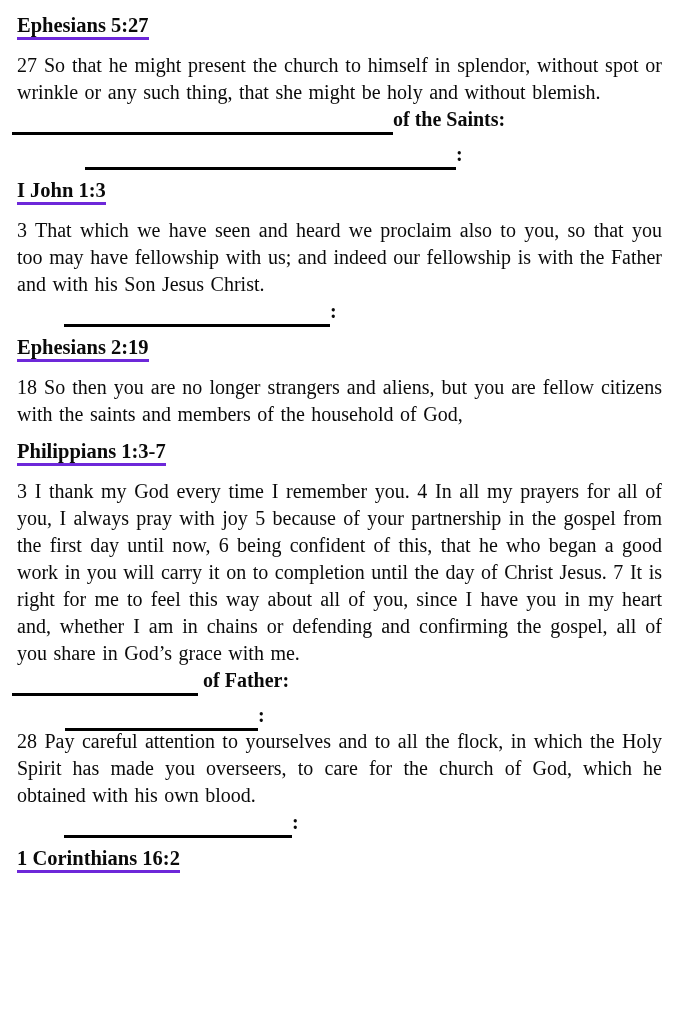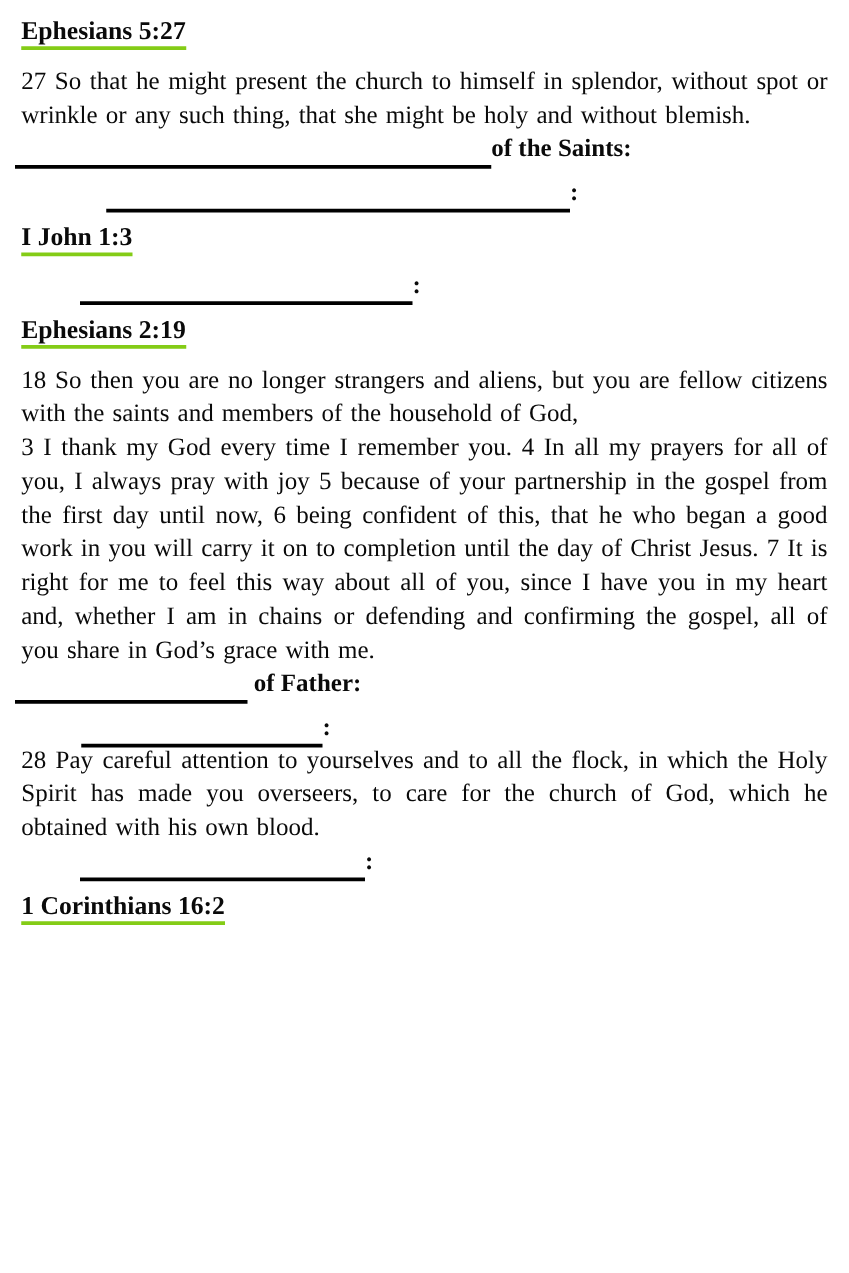--- a/index.html
+++ b/index.html
@@ -17,21 +17,21 @@
   }
   .section { margin: 0; }
   .heading-row { margin: 12px 0 12px 0; }
   .section:first-child .heading-row { margin-top: 1px; }
   .ref {
     display: inline-block;
     margin: 0;
     font-size: 20.5px;
     font-weight: bold;
     line-height: 23px;
-    border-bottom: 3px solid #84cc16;
+    border-bottom: 3px solid #6d28d9;
     padding-bottom: 0px;
   }
   .verse {
     margin: 0;
     text-align: justify;
     line-height: 27px;
     word-spacing: 1.5px;
   }
   .verse .b { font-weight: normal; }
   .blank-row {
@@ -70,34 +70,38 @@
     <div class="blank-row gap">
       <span class="blank-line" style="margin-left:68px;width:371px;"></span>
       <span class="blank-suffix">:</span>
     </div>
   </div>
 
   <div class="section">
     <div class="heading-row">
       <h2 class="ref">I John 1:3</h2>
     </div>
+    <p class="verse"><span>3 That which we have seen and heard we proclaim also to you, so that you too may have fellowship with us; and indeed our fellowship is with the Father and with his Son Jesus Christ.</span></p>
     <div class="blank-row">
       <span class="blank-line" style="margin-left:47px;width:266px;"></span>
       <span class="blank-suffix">:</span>
     </div>
   </div>
 
   <div class="section">
     <div class="heading-row">
       <h2 class="ref">Ephesians 2:19</h2>
     </div>
     <p class="verse"><span>18 So then you are no longer strangers and aliens, but you are fellow citizens with the saints and members of the household of God,</span></p>
   </div>
 
   <div class="section">
+    <div class="heading-row">
+      <h2 class="ref">Philippians 1:3-7</h2>
+    </div>
     <p class="verse"><span>3 I thank my God every time I remember you. 4 In all my prayers for all of you, I always pray with joy 5 because of your </span><span class="b">partnership</span><span> in the gospel from the first day until now, 6 being confident of this, that he who began a good work in you will carry it on to completion until the day of Christ Jesus. 7 It is right for me to feel this way about all of you, since I have you in my heart and, whether I am in chains or defending and confirming the gospel, all of you </span><span class="b">share</span><span> in God’s grace with me.</span></p>
     <div class="blank-row">
       <span class="blank-line" style="margin-left:-5px;width:186px;"></span>
       <span class="blank-suffix"> of Father:</span>
     </div>
     <div class="blank-row gap">
       <span class="blank-line" style="margin-left:48px;width:193px;"></span>
       <span class="blank-suffix">:</span>
     </div>
   </div>

